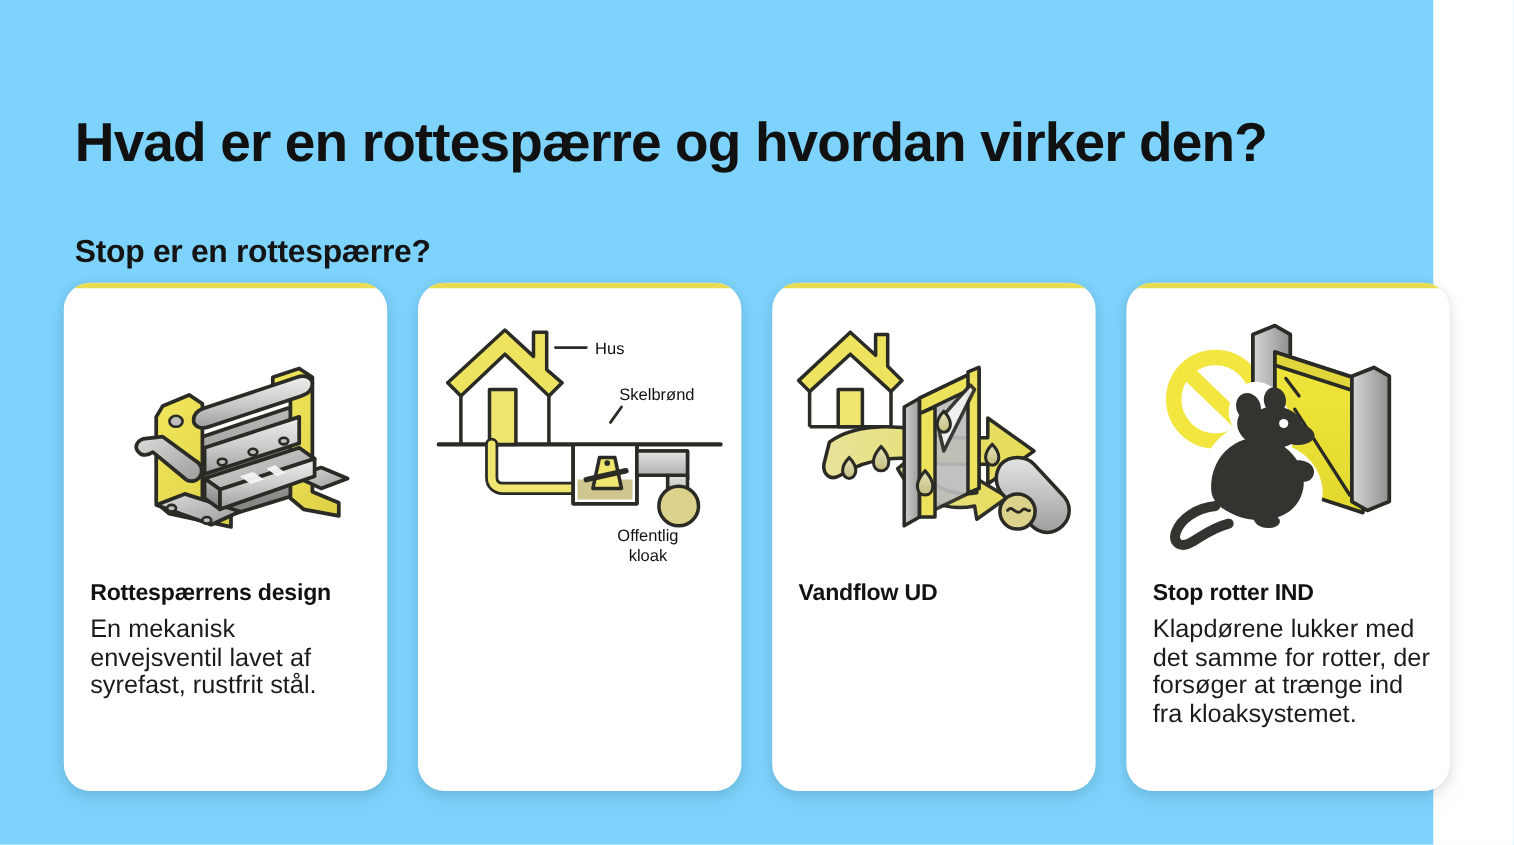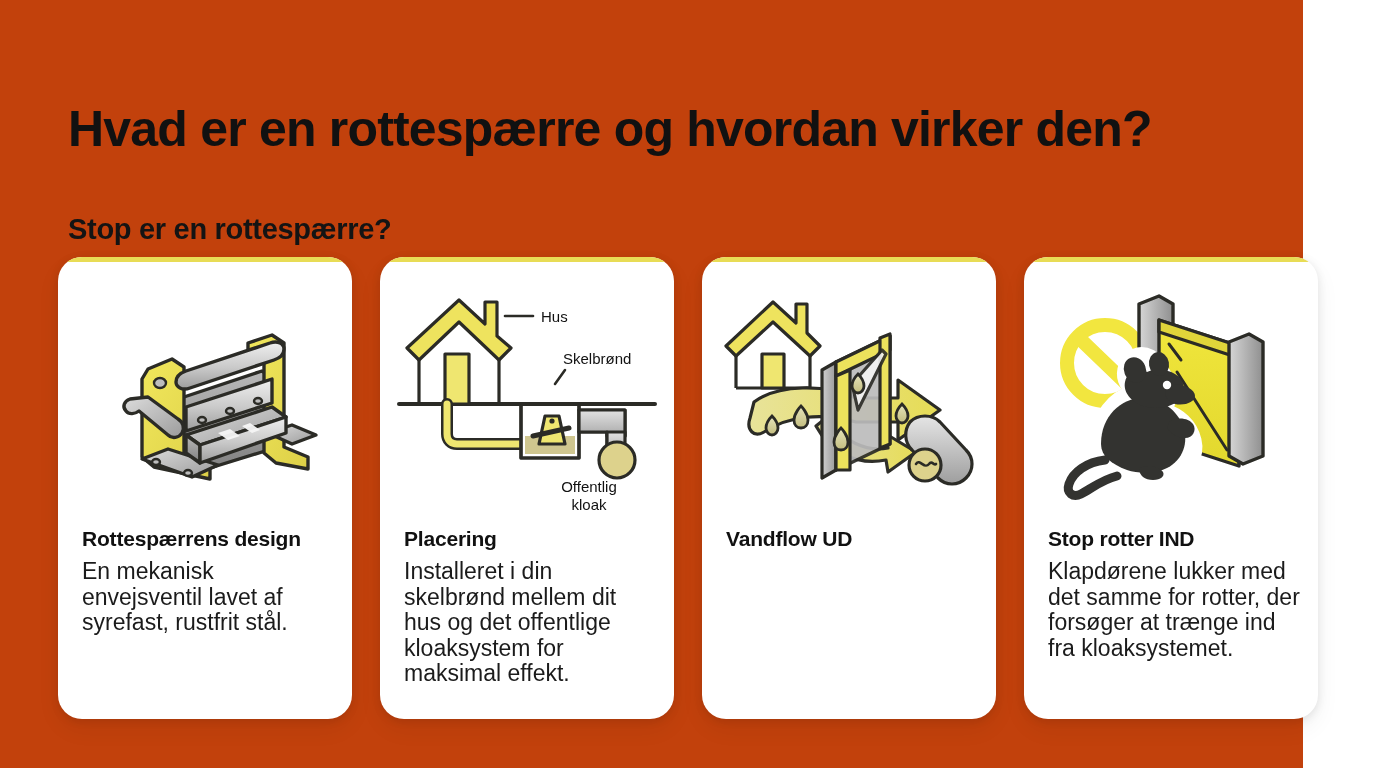--- a/index.html
+++ b/index.html
@@ -8,21 +8,21 @@
     margin: 0; padding: 0;
     width: 1376px; height: 768px;
     background: #ffffff;
     font-family: "Liberation Sans", "DejaVu Sans", sans-serif;
     overflow: hidden;
   }
   .page {
     position: relative;
     width: 1303px;
     height: 768px;
-    background: #c2410c;
+    background: #7dd3fc;
   }
 
   
   .page-title {
     position: absolute;
     left: 68px;
     top: 66px;
     font-size: 50px;
     line-height: 58px;
     font-weight: 700;
@@ -232,24 +232,20 @@
             <path d="M112 32 L140 32"></path>
             <path d="M162 100 L172 86"></path>
           </g>
 
           <text class="dlabel" x="148" y="38">Hus</text>
           <text class="dlabel" x="170" y="80">Skelbrønd</text>
           <text class="dlabel" x="196" y="208" text-anchor="middle">Offentlig</text>
           <text class="dlabel" x="196" y="226" text-anchor="middle">kloak</text>
         </svg>
       </div>
-      <div class="card-body">
-        <div class="card-heading">Placering</div>
-        <p class="card-text">Installeret i din skelbrønd mellem dit hus og det offentlige kloaksystem for maksimal effekt.</p>
-      </div>
     </div>
 
     <div class="card">
       <div class="card-accent" style="background:#e8dc55"></div>
       <div class="card-illus">
         <svg width="262" height="205" viewBox="0 0 262 205">
           <defs>
             <linearGradient id="arrowY" x1="0" y1="0" x2="1" y2="0">
               <stop offset="0%" stop-color="#e8e39a"></stop>
                 <stop offset="100%" stop-color="#e6dc55"></stop>

